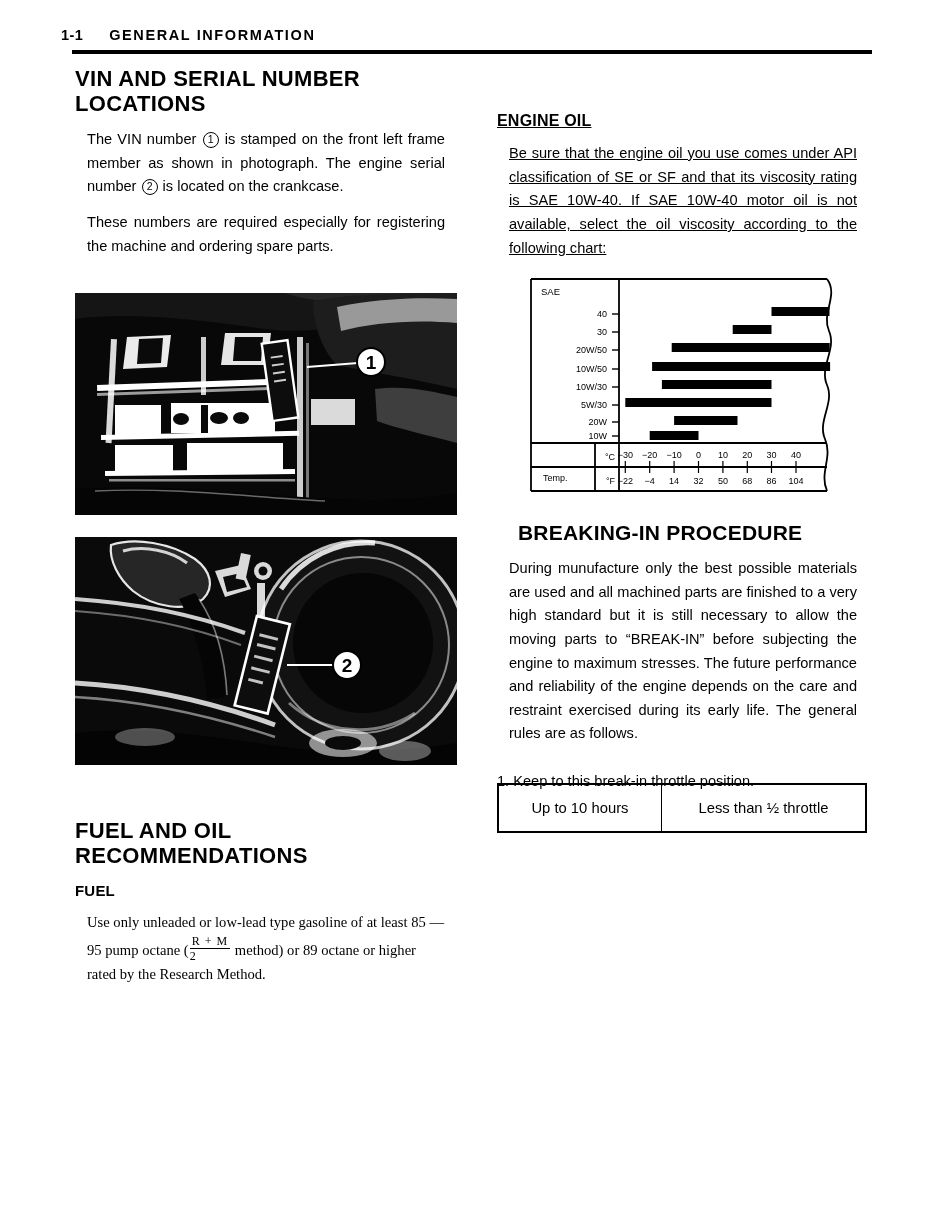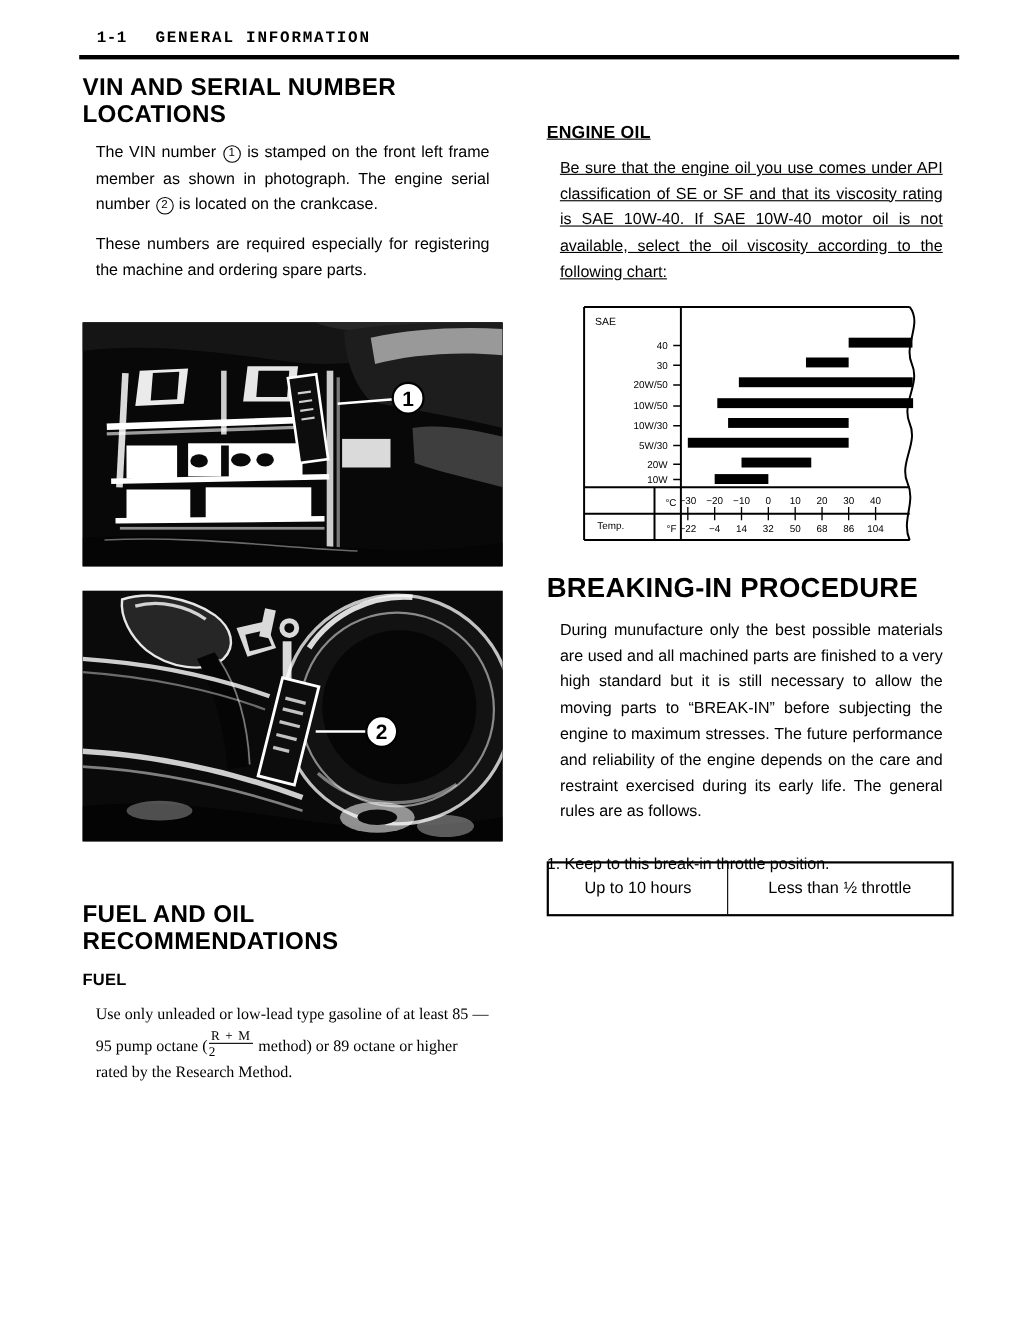--- a/index.html
+++ b/index.html
@@ -17,26 +17,25 @@
     width: 935px;
     height: 1207px;
     margin: 0 auto;
     background: #ffffff;
     overflow: hidden;
   }
 
   
   .header {
     position: absolute;
-    left: 88px;
+    left: 61px;
     top: 27px;
     width: 800px;
     display: flex;
     align-items: flex-start;
-    font-family: Liberation Mono, monospace;
   }
   .header-folio {
     font-size: 14.5px;
     font-weight: 600;
     letter-spacing: 0.4px;
     margin-right: 26px;
     white-space: nowrap;
   }
   .header-title {
     font-size: 14.5px;
@@ -446,21 +445,21 @@
         <text x="171.5" y="211">32</text>
         <text x="195.9" y="211">50</text>
         <text x="220.3" y="211">68</text>
         <text x="244.5" y="211">86</text>
         <text x="269.0" y="211">104</text>
       </g>
     </svg>
   </div>
 
   <div style="position:absolute; left:497px; top:521px; width:372px;">
-    <h2 class="sub" style="font-size:25px;">BREAKING-IN PROCEDURE</h2>
+    <h2 class="sub" style="font-size:21px;margin-left:21px;">BREAKING-IN PROCEDURE</h2>
     <p class="body">During munufacture only the best possible materials are used and all machined parts are finished to a very high standard but it is still necessary to allow the moving parts to “BREAK-IN” before subjecting the engine to maximum stresses.  The future performance and reliability of the engine depends on the care and restraint exercised during its early life.  The general rules are as follows.</p>
     <p class="numlist" style="margin-top:24px;">1. Keep to this break-in throttle position.</p>
   </div>
 
   <div class="breakin-table">
     <div class="breakin-cell c1">Up to 10 hours</div>
     <div class="breakin-cell c2">Less than ½ throttle</div>
   </div>
 
 </div>

